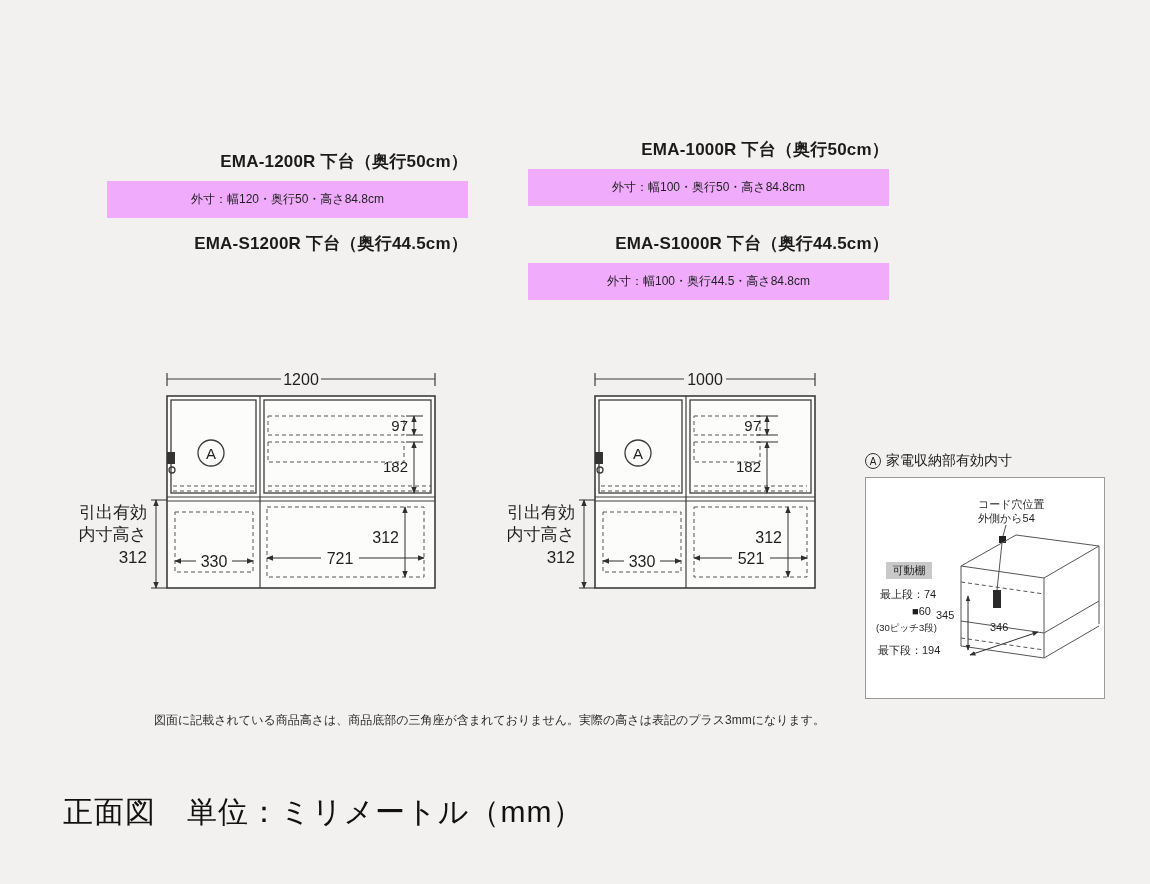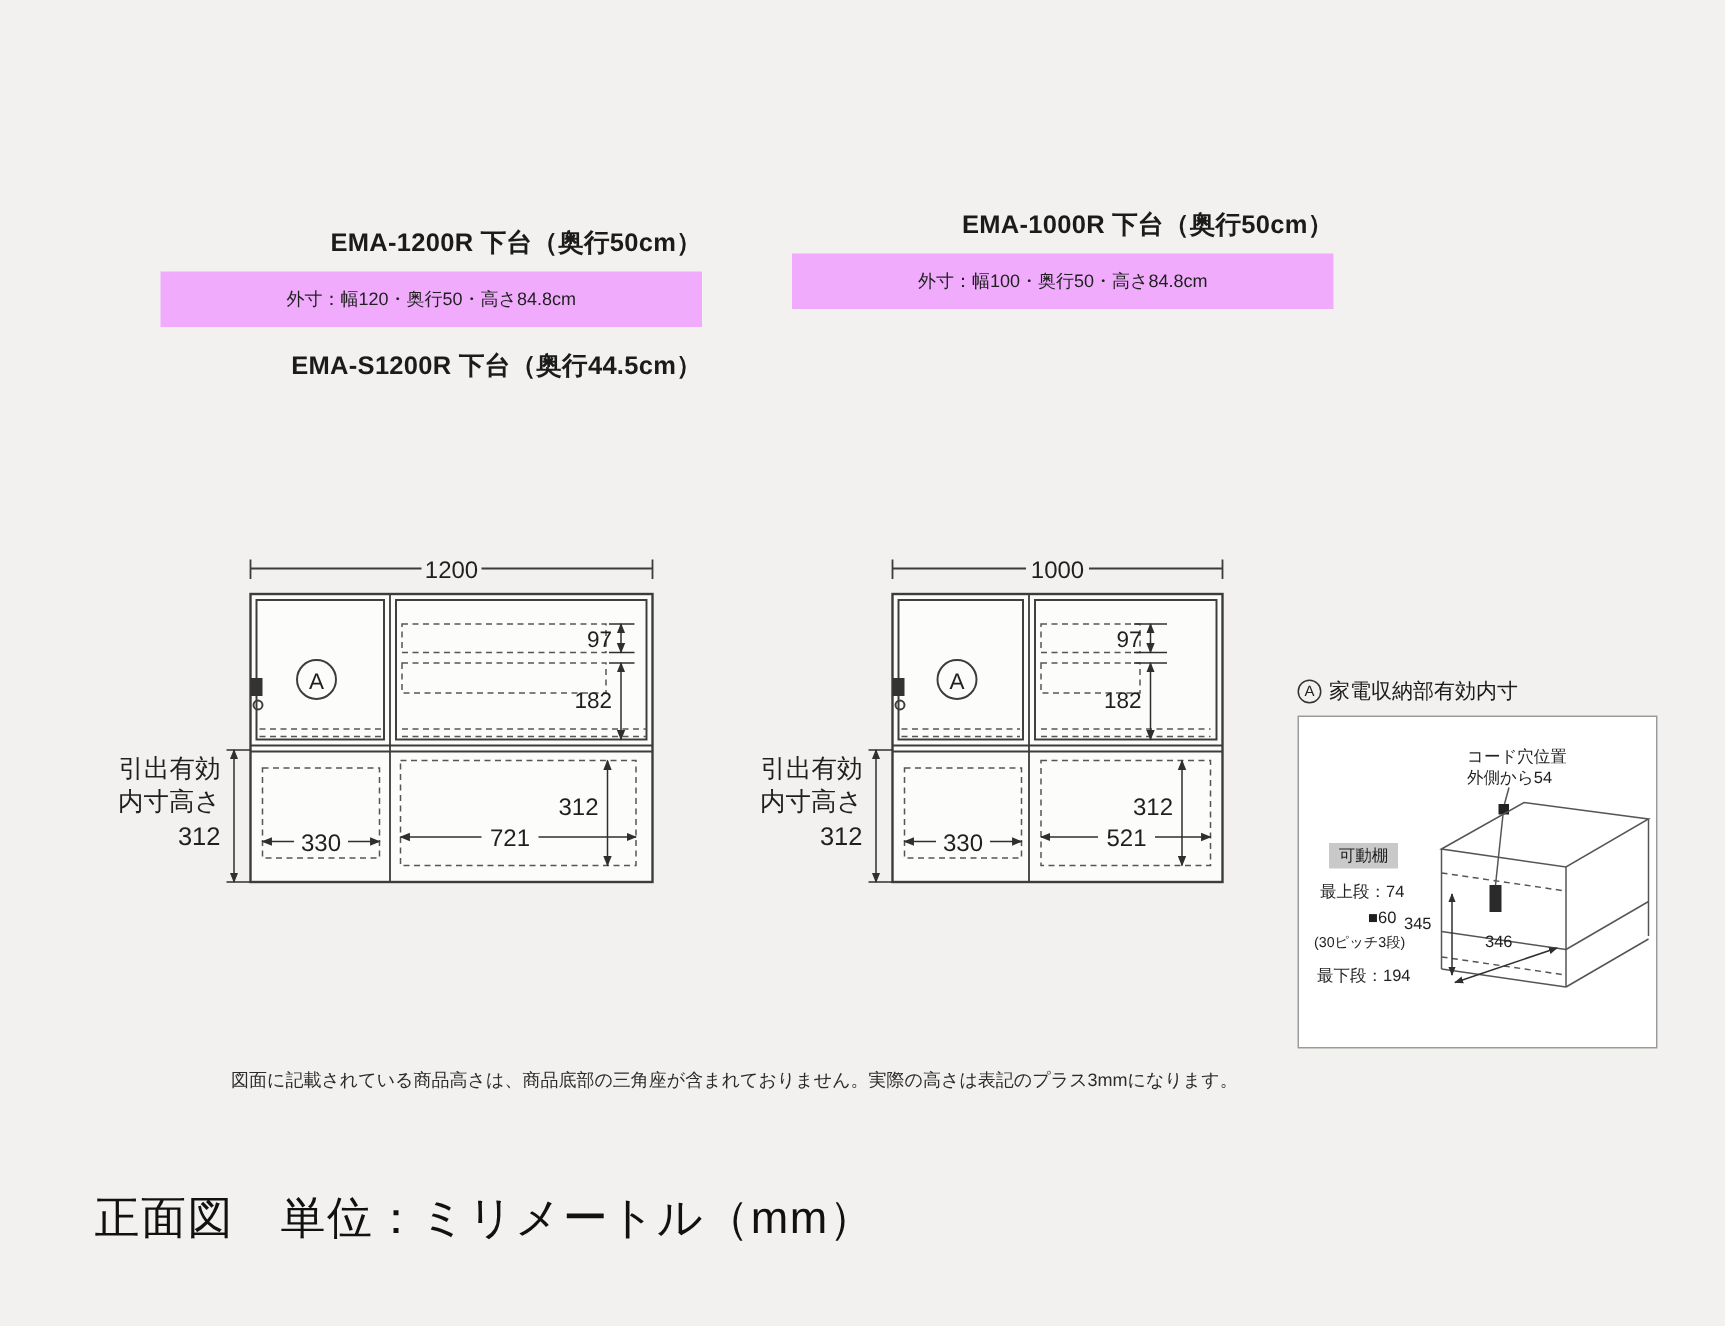--- a/index.html
+++ b/index.html
@@ -36,20 +36,24 @@
   <div class="spec-cell" style="left:107px;top:146px;">
     <div class="spec-title">EMA-1200R 下台（奥行50cm）</div>
     <div class="spec-bar">外寸：幅120・奥行50・高さ84.8cm</div>
   </div>
   <div class="spec-cell" style="left:528px;top:134px;">
     <div class="spec-title">EMA-1000R 下台（奥行50cm）</div>
     <div class="spec-bar">外寸：幅100・奥行50・高さ84.8cm</div>
   </div>
   <div class="spec-cell" style="left:107px;top:228px;">
     <div class="spec-title">EMA-S1200R 下台（奥行44.5cm）</div>
+  </div>
+  <div class="spec-cell" style="left:528px;top:228px;">
+    <div class="spec-title">EMA-S1000R 下台（奥行44.5cm）</div>
+    <div class="spec-bar">外寸：幅100・奥行44.5・高さ84.8cm</div>
   </div>
 
   <svg class="abs" style="left:55px;top:360px;" width="390" height="232" viewBox="0 0 390 232">
     <defs>
       <marker id="ar1" viewBox="0 0 10 10" refX="9" refY="5" markerWidth="7" markerHeight="7" orient="auto-start-reverse">
         <path d="M0,1 L10,5 L0,9 z" fill="#2f2f2f"></path>
       </marker>
     </defs>
     <g>
       <line class="ln" x1="112" y1="13" x2="112" y2="26"></line>

